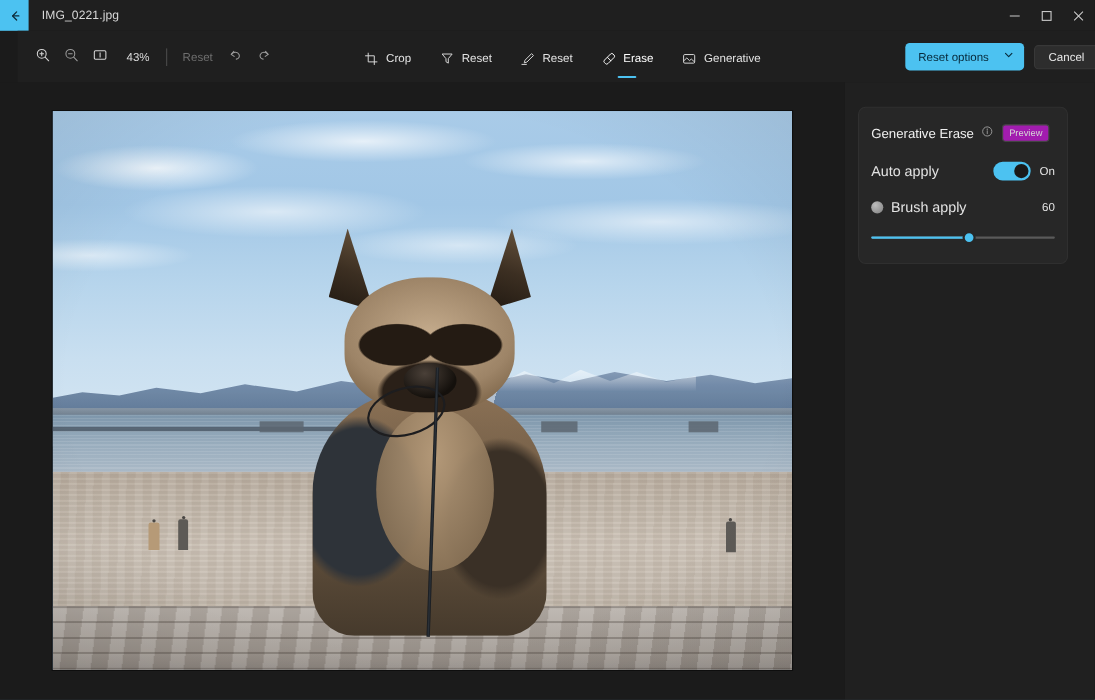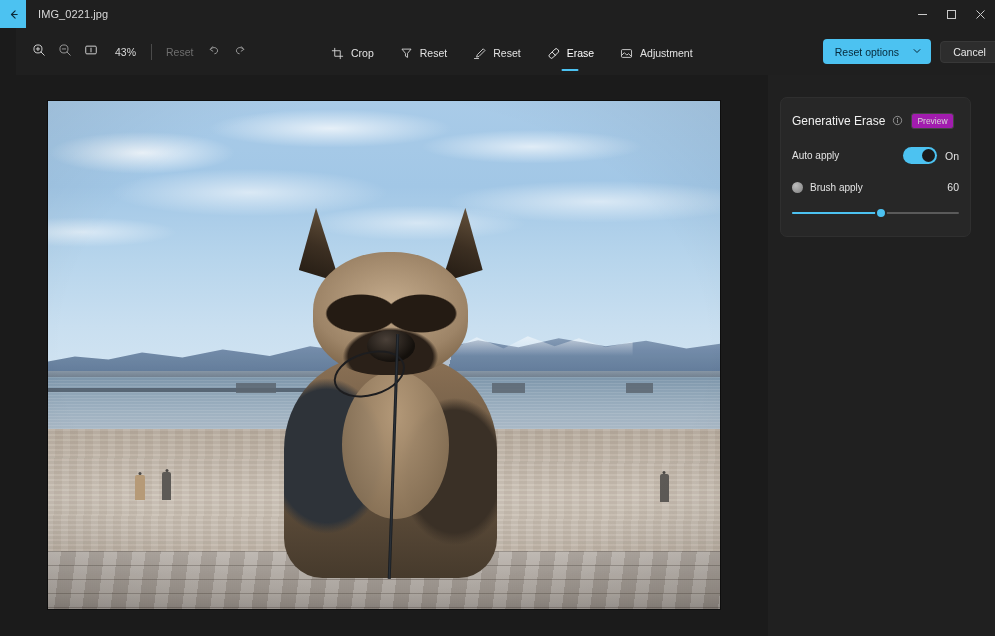--- a/index.html
+++ b/index.html
@@ -294,21 +294,21 @@
     font-size: 8.5px; color: #d6d6d6;
     background: #a21caf; border: 1px solid #444;
     border-radius: 3px; padding: 2px 5px;
     margin-left: 1px;
     white-space: nowrap;
   }
   .row {
     display: flex; align-items: center;
     margin-top: 17px;
   }
-  .row-label { font-size: 10px; color: #e3e3e3; }
+  .row-label { font-size: 13px; color: #e3e3e3; }
   .row-spacer { flex: 1; }
   .toggle {
     width: 34px; height: 17px; border-radius: 9px;
     background: #4cc2f1; position: relative; cursor: pointer;
     flex: none;
   }
   .toggle-knob {
     position: absolute; right: 2px; top: 2px;
     width: 13px; height: 13px; border-radius: 50%;
     background: #1a1a1a;
@@ -471,21 +471,21 @@
       <span class="tab-label">Erase</span>
     </div>
 
     <div class="tab">
       <span>
         <svg width="13" height="13" viewBox="0 0 16 16" fill="none">
           <rect x="1.8" y="3.2" width="12.4" height="9.6" rx="1.3" stroke="#d8d8d8" stroke-width="1.1"></rect>
           <path d="M1.8 10.4 5.4 7l3 3 2-1.8 3.8 3.4" stroke="#d8d8d8" stroke-width="1.1" stroke-linejoin="round"></path>
         </svg>
       </span>
-      <span class="tab-label">Adjustment</span>
+      <span class="tab-label">Generative</span>
     </div>
   </div>
 
   <div class="tb-right">
     <button class="btn-save">
       <span>Reset options</span>
       <span>
         <svg width="10" height="10" viewBox="0 0 12 12" fill="none">
           <path d="M2.5 4.3 6 7.8l3.5-3.5" stroke="#06293a" stroke-width="1.2" stroke-linecap="round" stroke-linejoin="round"></path>
         </svg>

